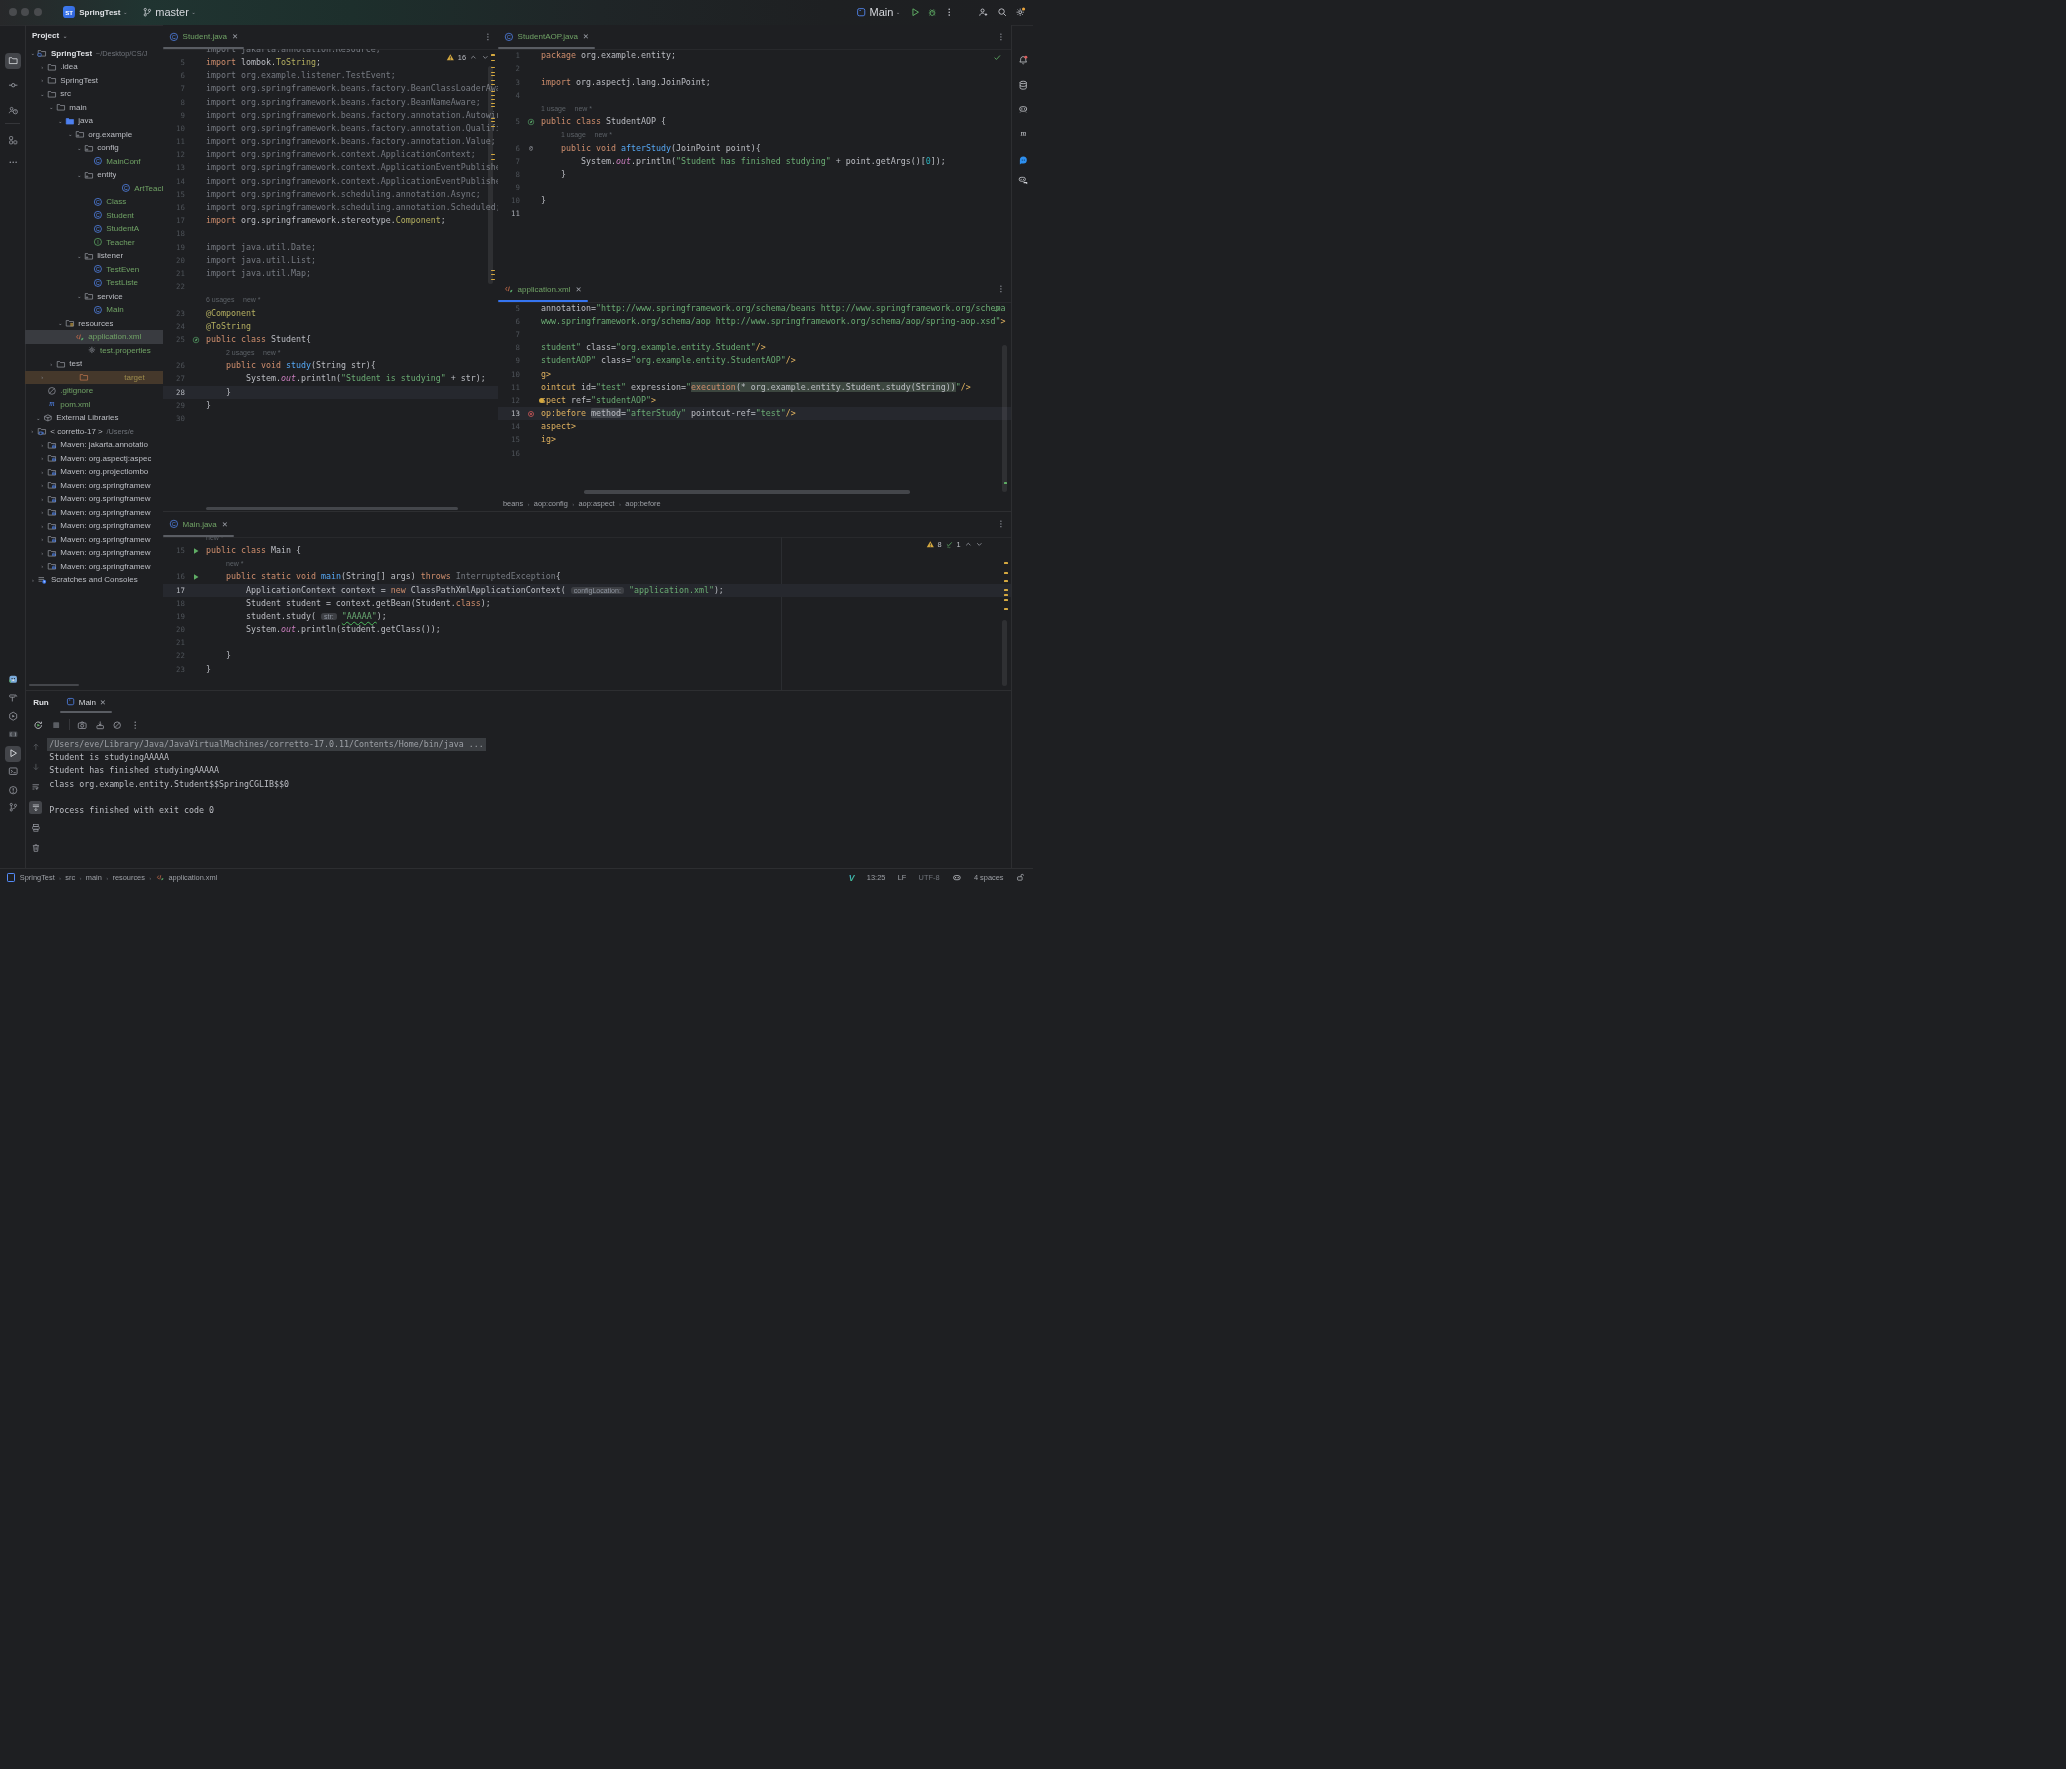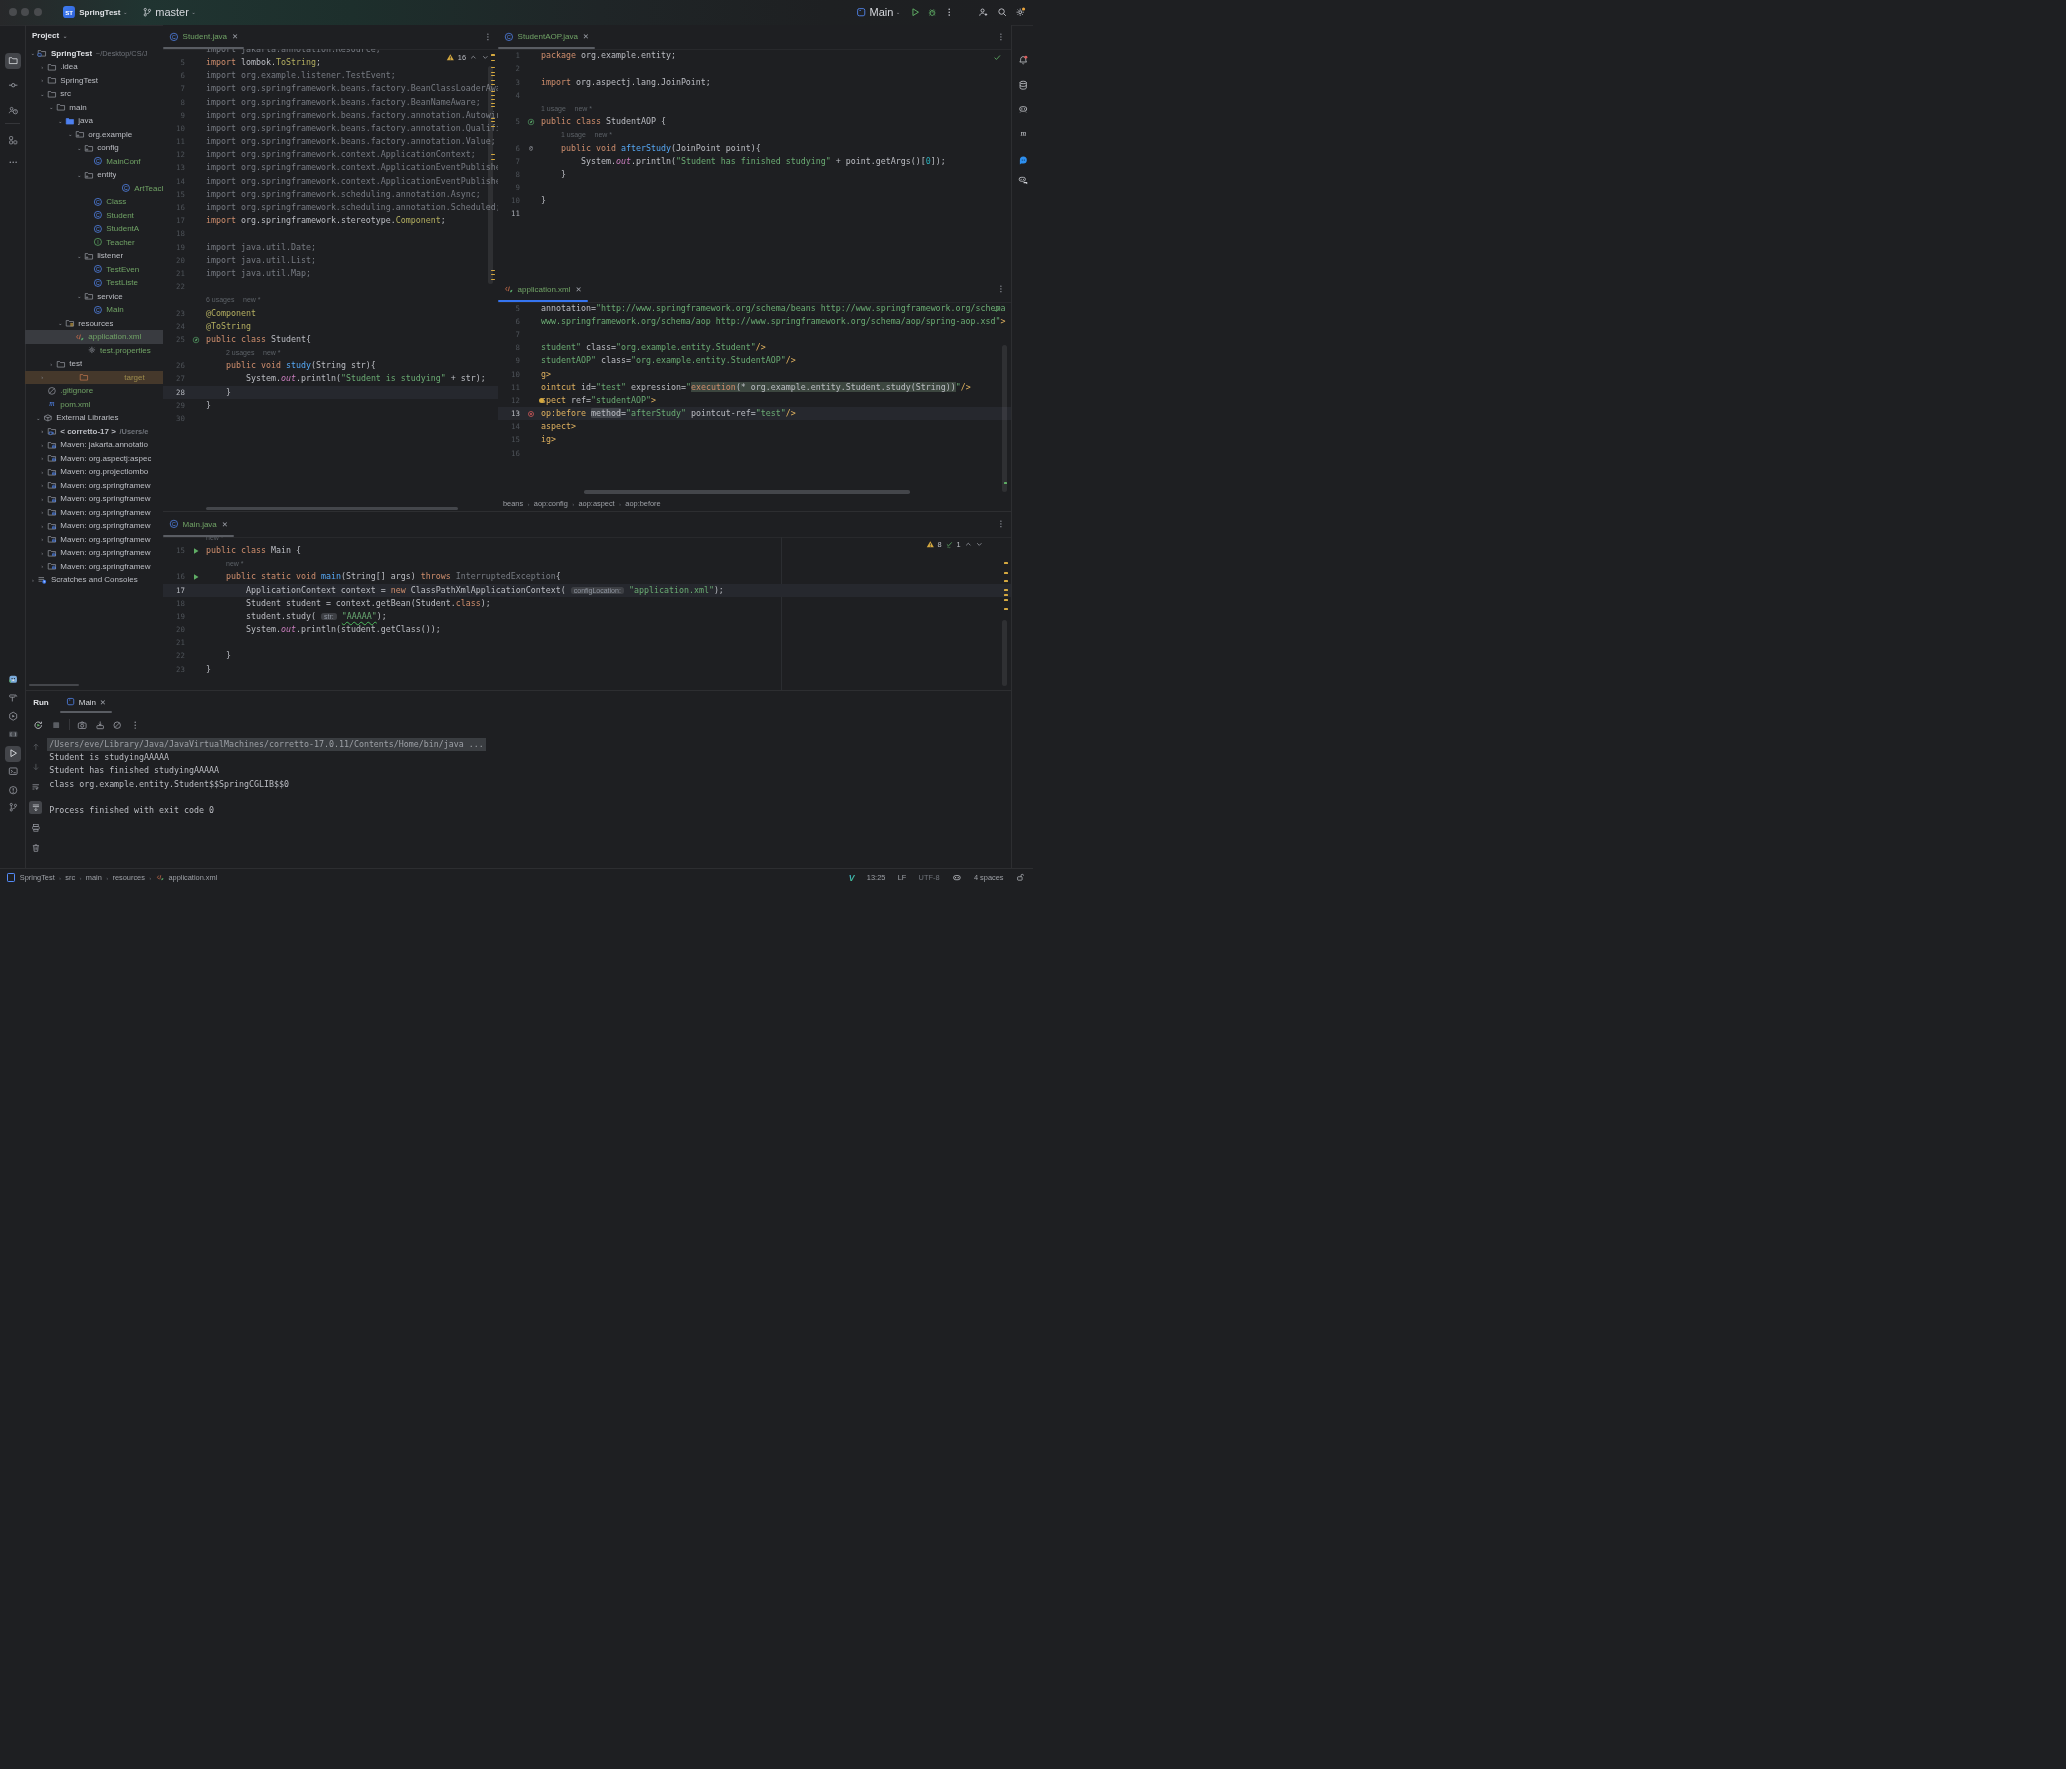--- a/index.html
+++ b/index.html
@@ -537,21 +537,21 @@
           <span class="tlabel green">pom.xml</span>
         </div>
         <div class="trow" style="padding-left: 9px;">
           <span class="chv">⌄</span>
           <span class="ticon"><svg viewBox="0 0 16 16">
               <path d="M2.5 5.5 8 3l5.5 2.5v5L8 13 2.5 10.5z" stroke="#9da0a8" stroke-width="1.1" fill="none" stroke-linejoin="round"></path>
               <path d="M8 6.5V13M2.5 5.5 8 8l5.5-2.5" stroke="#9da0a8" stroke-width="1.1" fill="none" stroke-linejoin="round"></path>
             </svg></span>
           <span class="tlabel">External Libraries</span>
         </div>
-        <div class="trow" style="padding-left: 13px; font-weight: bold;">
+        <div class="trow" style="padding-left: 3px;">
           <span class="chv">›</span>
           <span class="ticon"><svg viewBox="0 0 16 16">
               <path d="M2 4.2h4l1.4 1.6h6.6v7.4H2z" fill="none" stroke="#9da0a8" stroke-width="1.1" stroke-linejoin="round"></path>
               <path d="M3.6 9.8h4.6v2.1a2.3 2.3 0 0 1-4.6 0z" fill="#1e1f22" stroke="#548AF7" stroke-width="1.1"></path>
               <path d="M8.2 10.3h1.2a1.15 1.15 0 0 1 0 2.3h-1" fill="none" stroke="#548AF7" stroke-width="1.1"></path>
             </svg></span>
           <span class="tlabel">&lt; corretto-17 &gt;</span>
           <span class="suffix">/Users/e</span>
         </div>
         <div class="trow" style="padding-left: 13px;">

